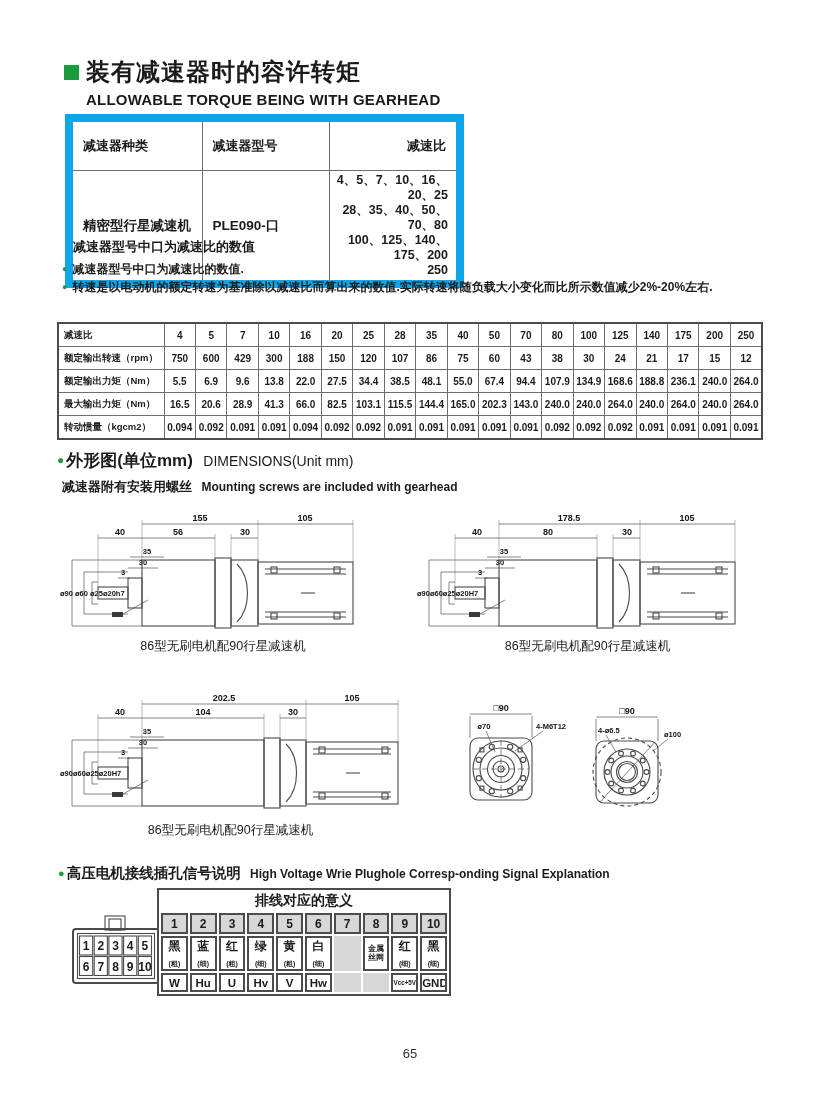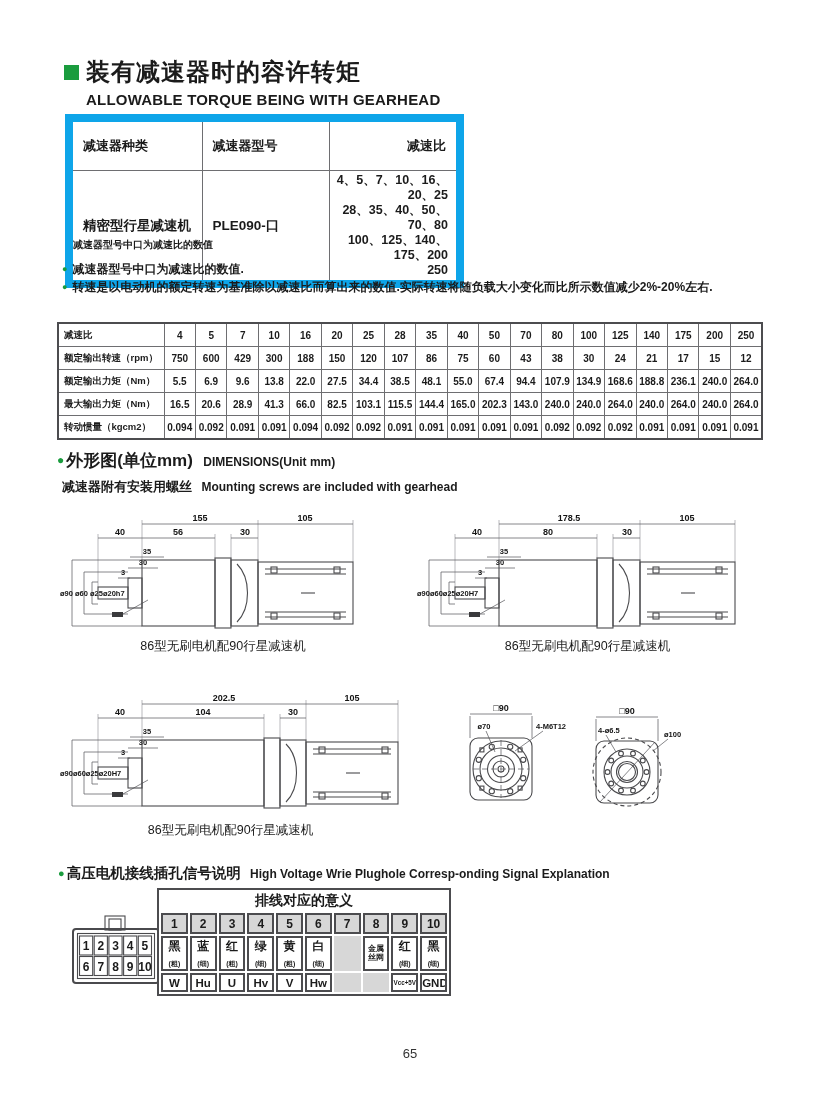--- a/index.html
+++ b/index.html
@@ -15,37 +15,37 @@
   .t-en{font-size:15px;font-weight:bold;margin:3px 0 0 22px;letter-spacing:.2px;}
 
   
   table.gh{position:absolute;left:65px;top:114px;width:391px;border-collapse:collapse;border:8px solid #0ea5e9;table-layout:fixed;}
   .gh th,.gh td{border:1px solid #6e6e71;vertical-align:middle;}
   .gh th{height:46px;font-size:13px;text-align:left;padding-left:10px;}
   .gh th.r{text-align:right;padding-right:10px;}
   .gh td{height:66px;font-size:13.5px;font-weight:bold;padding-left:10px;}
   .gh td.r{padding:2px 8px 2px 0;}
   .ratio-line{font-size:12.5px;line-height:15px;text-align:right;font-weight:bold;}
-  .ghfoot{position:absolute;left:73px;top:238px;font-size:10px;font-weight:bold;}
+  .ghfoot{position:absolute;left:73px;top:238px;font-size:13px;font-weight:bold;}
 
   
   .notes{position:absolute;left:62px;top:261px;margin:0;padding:0;list-style:none;}
   .notes li{font-size:12px;line-height:17.5px;font-weight:600;}
   .notes li::before{content:"●";color:#1a9c3e;font-size:9px;margin-right:5px;vertical-align:1px;}
 
   
   table.spec{position:absolute;left:57px;top:322px;width:706px;border-collapse:collapse;table-layout:fixed;border:2px solid #4c4c4f;}
   .spec td{border:1px solid #6e6e71;text-align:center;font-size:10px;font-weight:bold;height:22px;padding:0 1px;}
   .spec td.lbl{text-align:left;padding-left:5px;font-size:9.5px;}
 
   
   .dims-head{position:absolute;left:57px;top:449px;}
   .dims-head .cn{font-size:17px;font-weight:bold;}
   .dims-head .cn::before{content:"●";color:#1a9c3e;font-size:12px;margin-right:2px;vertical-align:2px;}
-  .dims-head .en{font-size:12px;font-weight:bold;margin-left:6px;}
+  .dims-head .en{font-size:14px;font-weight:normal;margin-left:6px;}
   .dims-sub{position:absolute;left:62px;top:477px;}
   .dims-sub .cn{font-size:13px;font-weight:bold;}
   .dims-sub .en{font-size:12px;font-weight:bold;margin-left:5px;}
 
   svg{overflow:visible;}
   svg text{font-family:"Liberation Sans","DejaVu Sans",sans-serif;}
   .ol{fill:none;stroke:#4a4a4d;stroke-width:1.1;}
   .tl{fill:none;stroke:#5f5f63;stroke-width:.75;}
   .xl{fill:none;stroke:#8c8c90;stroke-width:.6;}
   .dim{font-size:9px;fill:#141414;font-weight:600;}

